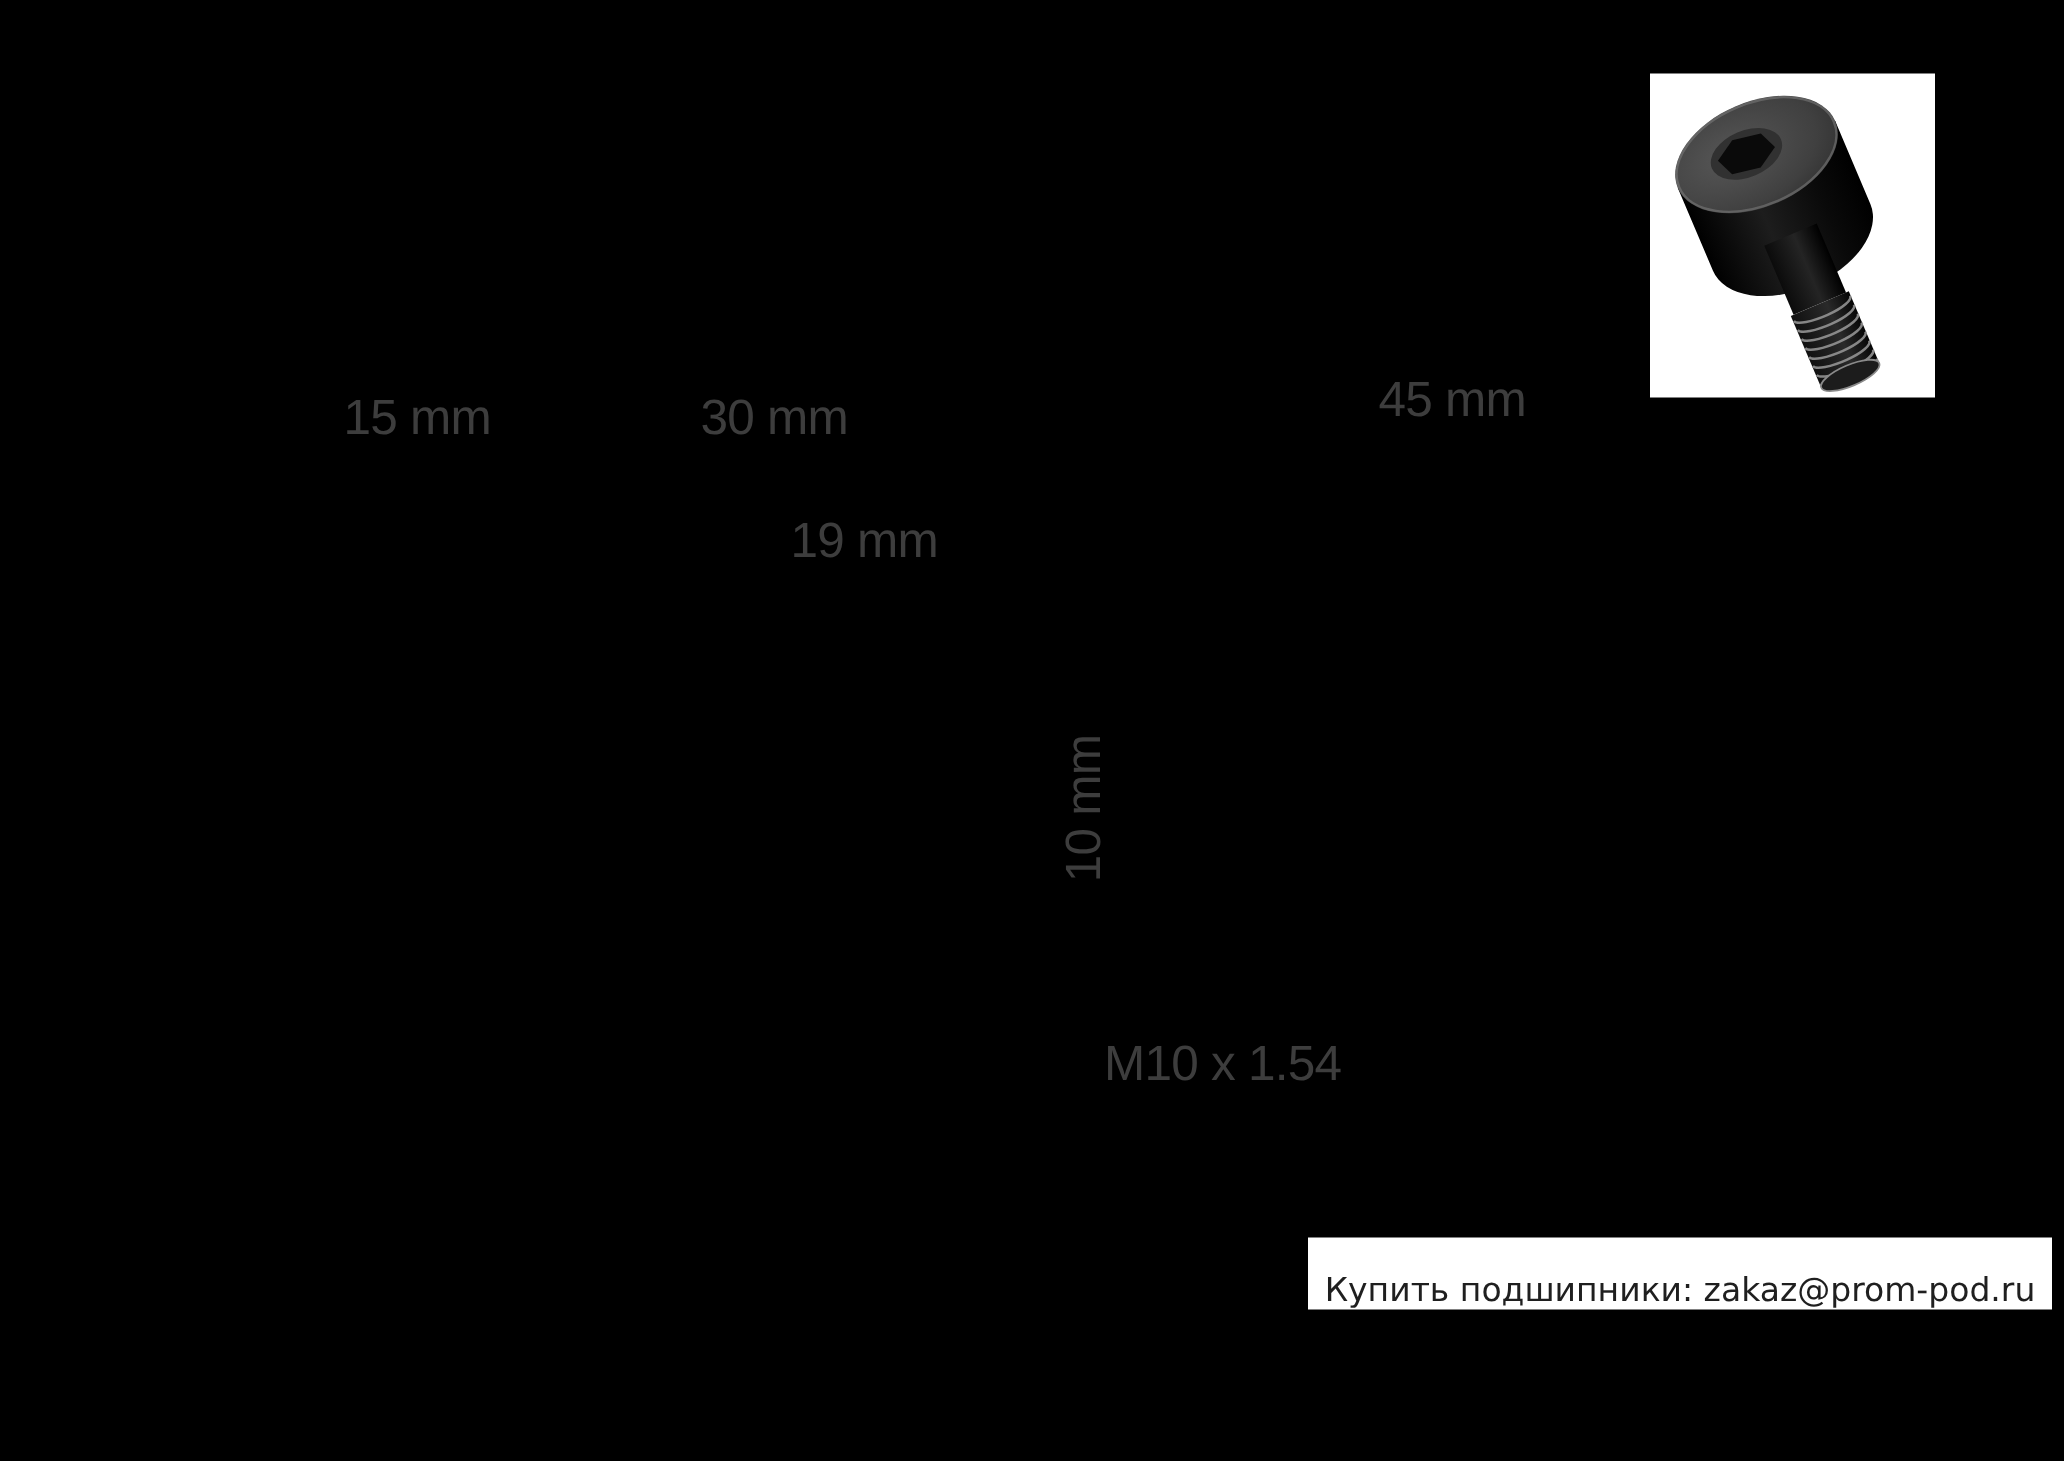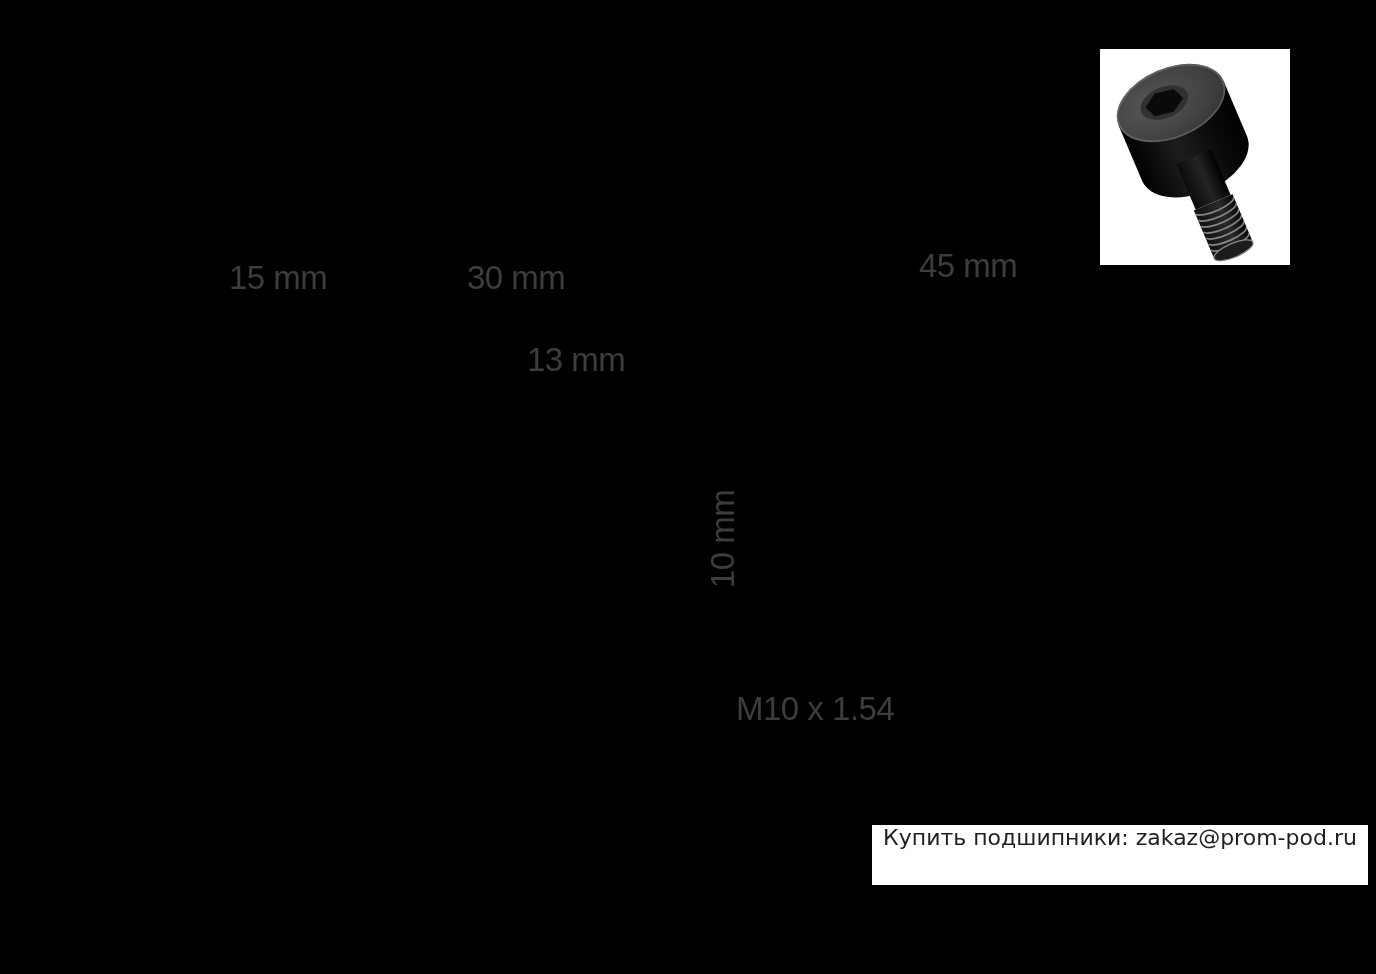--- a/index.html
+++ b/index.html
@@ -38,41 +38,41 @@
     position: absolute;
     left: 1100px; top: 49px;
     width: 190px; height: 216px;
     background: #ffffff;
   }
   .photo-box svg { display: block; }
 
   .banner {
     position: absolute;
     left: 872px; top: 825px;
-    width: 496px; height: 60px;
+    width: 496px; height: 48px;
     background: #ffffff;
     display: flex;
-    align-items: flex-start;
+    align-items: flex-end;
     justify-content: center;
   }
   .banner-text {
     color: #1f1f1f;
     font-size: 22px;
     font-family: "DejaVu Sans", "Liberation Sans", sans-serif;
     white-space: nowrap;
   }
 </style>
 </head>
 <body>
 
 <div class="stage">
 
   <span class="dim dim-12">15 mm</span>
   <span class="dim dim-23">30 mm</span>
-  <span class="dim dim-13">13 mm</span>
+  <span class="dim dim-13">19 mm</span>
   <span class="dim dim-26">45 mm</span>
   <span class="dim dim-10">10 mm</span>
   <span class="dim dim-thread">M10 x 1.54</span>
 
   <div class="photo-box">
     <svg width="190" height="216" viewBox="0 0 190 216" xmlns="http://www.w3.org/2000/svg">
       <defs>
         <linearGradient id="sideGrad" x1="0" y1="0" x2="1" y2="0">
           <stop offset="0" stop-color="#000000"></stop>
           <stop offset="0.4" stop-color="#1d1d1d"></stop>

